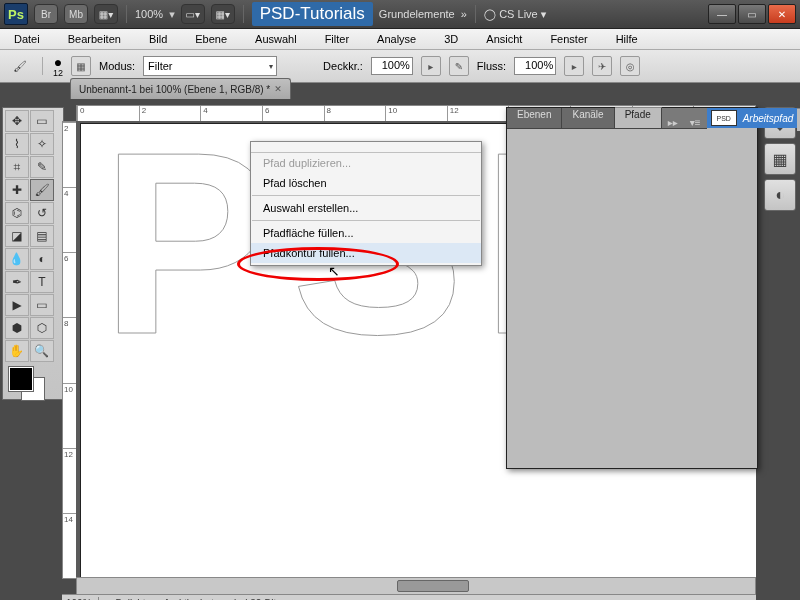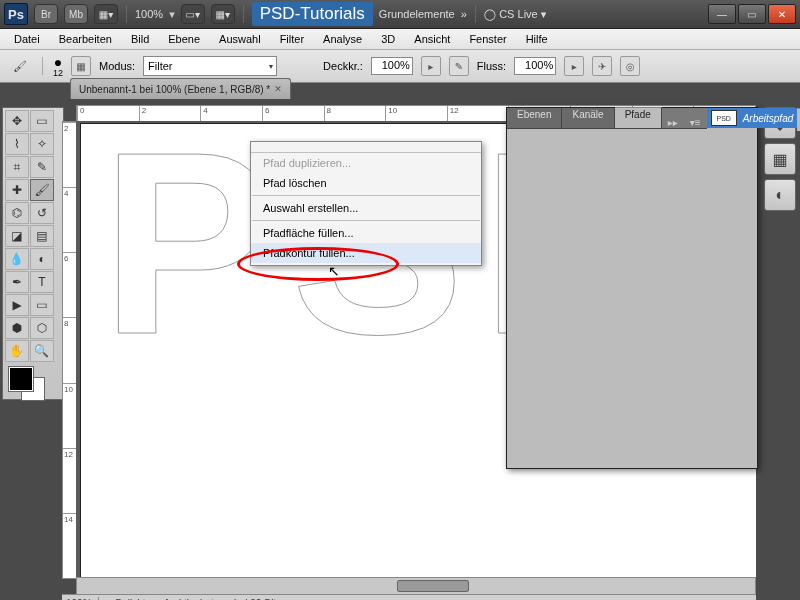--- a/index.html
+++ b/index.html
@@ -1,27 +1,27 @@
 <!DOCTYPE html>
 <html><head>
 <meta charset="utf-8">
 <style>
 html,body{margin:0;padding:0;width:800px;height:600px;font-family:"Segoe UI",Tahoma,sans-serif;font-size:11px;color:#000;background:#4a4a4a;overflow:hidden}
 .titlebar{height:28px;background:linear-gradient(#5a5a5a,#3f3f3f);display:flex;align-items:center;padding:0 4px;gap:6px;border-bottom:1px solid #222}
-.ps-logo{width:22px;height:20px;background:#1a3d6b;color:#e5e5e5;font-weight:bold;font-size:13px;display:flex;align-items:center;justify-content:center;border:1px solid #0a1a30;border-radius:2px}
+.ps-logo{width:22px;height:20px;background:#1a3d6b;color:#bef264;font-weight:bold;font-size:13px;display:flex;align-items:center;justify-content:center;border:1px solid #0a1a30;border-radius:2px}
 .sq-btn{width:22px;height:18px;background:#6a6a6a;color:#ddd;font-size:10px;display:flex;align-items:center;justify-content:center;border:1px solid #333;border-radius:4px}
 .sq-btn.dark{background:#444}
 .tb-sep{width:1px;height:18px;background:#666;margin:0 2px}
 .tb-txt{color:#ddd;font-size:11px}
 .tbd{color:#ccc}
 .worksp{background:#2f6aa8;color:#fff;padding:2px 8px;border-radius:2px;font-size:17px}
 .wn-ctrl{display:flex;gap:2px;margin-left:auto}
 .wbtn{width:26px;height:18px;background:linear-gradient(#787878,#4a4a4a);border:1px solid #222;border-radius:2px;display:flex;align-items:center;justify-content:center;color:#ddd;font-size:10px}
 .wbtn.close{background:linear-gradient(#e86b4a,#c73c1e);color:#fff}
-.menubar{height:20px;background:linear-gradient(#f4f4f4,#e4e4e4);display:flex;align-items:center;padding:0 6px;gap:3px;border-bottom:1px solid #aaa}
+.menubar{height:20px;background:linear-gradient(#f4f4f4,#e4e4e4);display:flex;align-items:center;padding:0 6px;gap:12px;border-bottom:1px solid #aaa}
 .menubar span{padding:2px 8px;cursor:default}
 .options{height:32px;background:linear-gradient(#e8e8e8,#d4d4d4);display:flex;align-items:center;padding:0 8px;gap:8px;border-bottom:1px solid #888;font-size:11px}
 .dd{background:#fff;border:1px solid #888;padding:1px 18px 1px 4px;height:16px;display:inline-flex;align-items:center;position:relative}
 .dd:after{content:"▾";position:absolute;right:3px;font-size:8px;color:#444}
 .small-inp{background:#fff;border:1px solid #888;width:36px;height:14px;padding:1px 2px;text-align:right;display:inline-block}
 .obtn{width:18px;height:18px;border:1px solid #999;background:#ddd;border-radius:2px;display:inline-flex;align-items:center;justify-content:center;color:#555;font-size:10px}
 .opt-icon{width:24px;height:24px;display:inline-flex;align-items:center;justify-content:center;color:#333}
 .body-area{position:relative;height:520px;background:#4a4a4a}
 .tabs-strip{position:absolute;left:62px;top:0;height:16px;display:flex;align-items:flex-end;padding-left:8px}
 .doc-tab{height:18px;background:linear-gradient(#bfbfbf,#a8a8a8);border:1px solid #666;border-bottom:none;border-radius:3px 3px 0 0;padding:1px 8px;font-size:10px;color:#222;display:flex;align-items:center;gap:4px}

